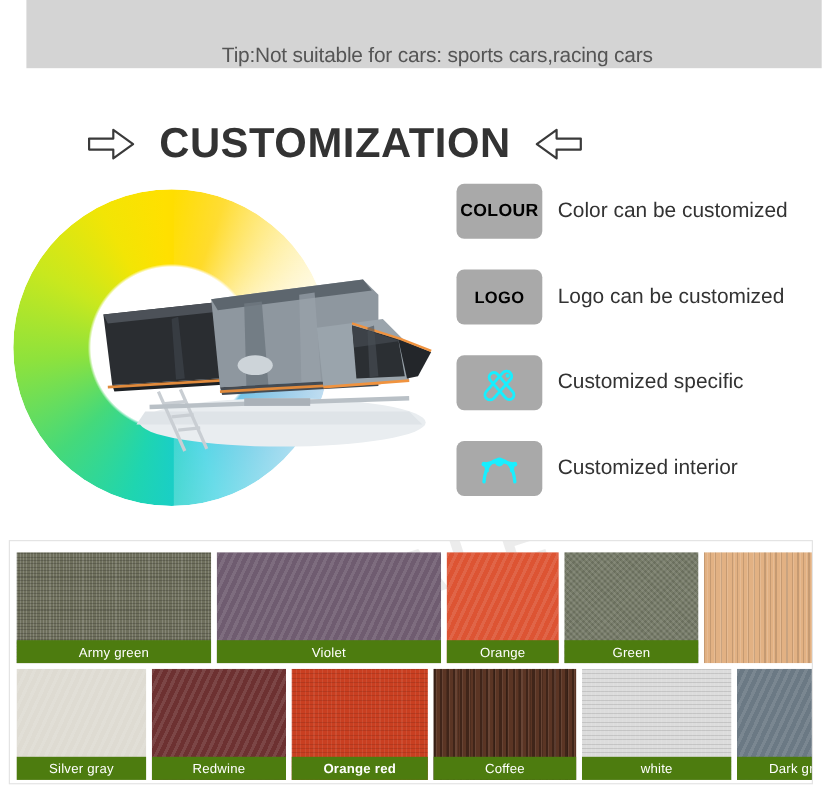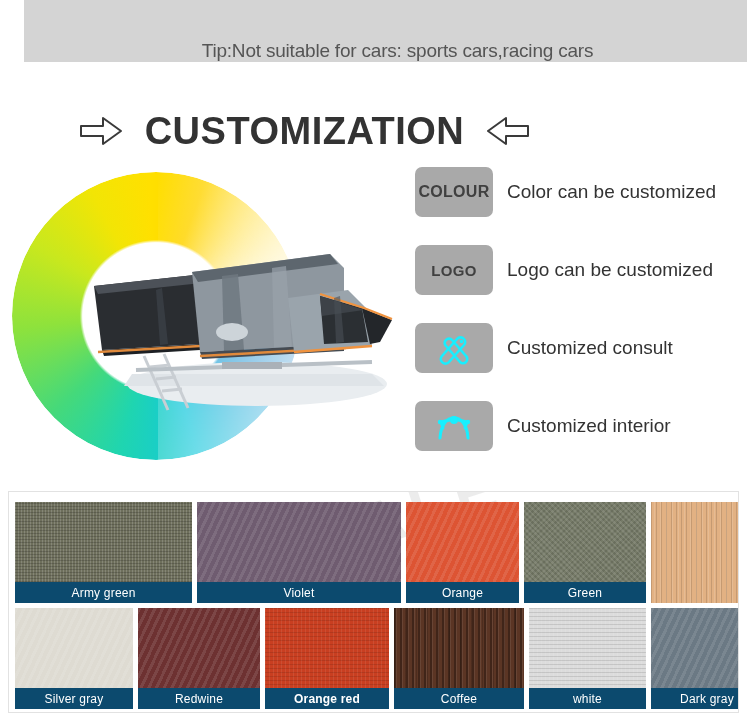--- a/index.html
+++ b/index.html
@@ -133,21 +133,21 @@
     width: 78px;
     height: 50px;
     border-radius: 7px;
     background: #a9a9a9;
     display: flex;
     align-items: center;
     justify-content: center;
     flex: 0 0 auto;
   }
   .tile-text {
-    color: #404040;
+    color: #000000;
     font-weight: bold;
     font-size: 16px;
     letter-spacing: 0.3px;
   }
   .tile-text.small { font-size: 15px; }
   .tile-svg { width: 40px; height: 34px; display: block; }
   .tile-svg svg { display: block; width: 100%; height: 100%; }
   .feature-label {
     margin-left: 14px;
     font-size: 19px;
@@ -189,21 +189,21 @@
     position: relative;
     height: 101px;
     overflow: hidden;
     flex: 0 0 auto;
   }
   .swatch-fill { position: absolute; inset: 0; }
   .swatch-label {
     position: absolute;
     left: 0; right: 0; bottom: 0;
     height: 21px;
-    background: #0c4a6e;
+    background: #4d7c0f;
     color: #ffffff;
     font-size: 12px;
     display: flex;
     align-items: center;
     justify-content: center;
     letter-spacing: 0.2px;
   }
 
   
   .tex-grid {
@@ -327,21 +327,21 @@
         <span class="tile-svg">
           <svg viewBox="0 0 40 34">
             <g fill="none" stroke="#18efff" stroke-width="2.6" stroke-linejoin="round" stroke-linecap="round">
               <path d="M8 25 L23 8 a4.5 4.5 0 0 1 7 0 a4.5 4.5 0 0 1 0 6 L15 31 a4.5 4.5 0 0 1-7 0 a4.5 4.5 0 0 1 0-6 Z"></path>
               <path d="M12 9 a4 4 0 0 1 6 0 L32 25 a4.2 4.2 0 0 1 0 6 a4.2 4.2 0 0 1-6 0 L12 15 a4 4 0 0 1 0-6 Z"></path>
             </g>
             <circle cx="27.5" cy="10.5" r="1.8" fill="#18efff"></circle>
           </svg>
         </span>
       </div>
-      <span class="feature-label">Customized consult</span>
+      <span class="feature-label">Customized specific</span>
     </div>
 
     <div class="feature-row">
       <div class="feature-tile">
         <span class="tile-svg">
           <svg viewBox="0 0 40 34">
             <g fill="none" stroke="#18efff" stroke-width="3" stroke-linecap="round">
               <path d="M6 29 C7 15 13 9 20 9 C27 9 33 15 34 29"></path>
               <path d="M20 10 L33 13"></path>
               <path d="M20 10 L7 13"></path>
@@ -364,21 +364,21 @@
   <div class="watermark">SALE</div>
   <div class="swatch-row" id="swatch-row-1">
       <div class="swatch" style="width: 177px;">
         <div class="swatch-fill tex-grid" style="background-color: rgb(110, 111, 92);"></div>
         <div class="swatch-label">Army green</div>
       </div>
       <div class="swatch" style="width: 204px;">
         <div class="swatch-fill tex-soft" style="background-color: rgb(111, 92, 112);"></div>
         <div class="swatch-label">Violet</div>
       </div>
-      <div class="swatch" style="width: 113px;">
+      <div class="swatch" style="width: 102px;">
         <div class="swatch-fill tex-soft" style="background-color: rgb(221, 84, 51);"></div>
         <div class="swatch-label">Orange</div>
       </div>
       <div class="swatch" style="width: 122px;">
         <div class="swatch-fill tex-weave" style="background-color: rgb(118, 123, 104);"></div>
         <div class="swatch-label">Green</div>
       </div>
       <div class="swatch" style="width: 110px;">
         <div class="swatch-fill tex-vert" style="background-color: rgb(226, 177, 131);"></div>
       </div>
@@ -393,21 +393,21 @@
         <div class="swatch-label">Redwine</div>
       </div>
       <div class="swatch" style="width: 124px; font-weight: bold;">
         <div class="swatch-fill tex-crackle" style="background-color: rgb(201, 63, 33);"></div>
         <div class="swatch-label">Orange red</div>
       </div>
       <div class="swatch" style="width: 130px;">
         <div class="swatch-fill tex-wood" style="background-color: rgb(91, 53, 36);"></div>
         <div class="swatch-label">Coffee</div>
       </div>
-      <div class="swatch" style="width: 117px;">
+      <div class="swatch" style="width: 136px;">
         <div class="swatch-fill tex-crackle" style="background-color: rgb(220, 220, 220);"></div>
         <div class="swatch-label">white</div>
       </div>
       <div class="swatch" style="width: 112px;">
         <div class="swatch-fill tex-soft" style="background-color: rgb(107, 121, 132);"></div>
         <div class="swatch-label">Dark gray</div>
       </div>
     </div>
 </div>
 

